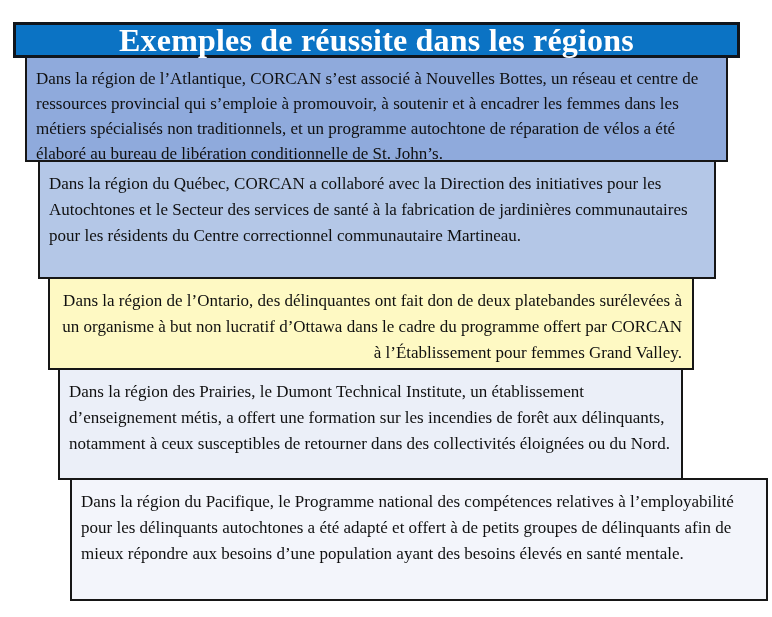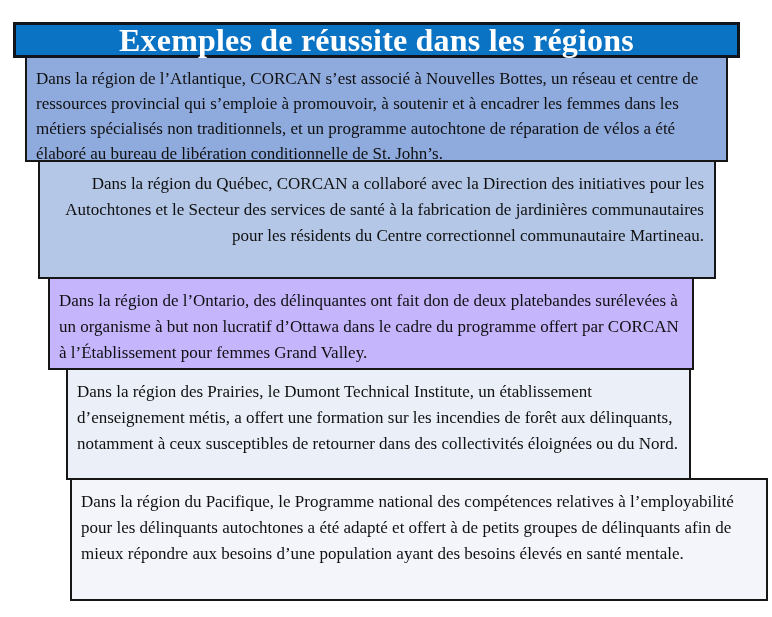--- a/index.html
+++ b/index.html
@@ -41,35 +41,35 @@
     border: 2px solid #161616;
     color: #101010;
     font-size: 17px;
     line-height: 26px;
     padding: 9px 10px 4px 9px;
     text-align: left;
   }
   .box-1 { left: 25px; top: 55px;  width: 703px; height: 107px; z-index: 1; line-height: 25px; }
   .box-2 { left: 38px; top: 160px; width: 678px; height: 119px; z-index: 2; }
   .box-3 { left: 48px; top: 277px; width: 646px; height: 93px;  z-index: 3; }
-  .box-4 { left: 58px; top: 368px; width: 625px; height: 112px; z-index: 4; margin-left: 8px; }
+  .box-4 { left: 58px; top: 368px; width: 625px; height: 112px; z-index: 4; }
   .box-5 { left: 70px; top: 478px; width: 698px; height: 123px; z-index: 5; }
 </style>
 </head>
 <body>
 
 <div class="canvas">
 
   <div class="title-bar" style="background: rgb(11, 115, 196);">
     <span class="title-text">Exemples de réussite dans les régions</span>
   </div>
 
   <div class="region-box box-1" style="background: rgb(143, 170, 220);">Dans la région de l’Atlantique, CORCAN s’est associé à Nouvelles Bottes, un réseau et centre de ressources provincial qui s’emploie à promouvoir, à soutenir et à encadrer les femmes dans les métiers spécialisés non traditionnels, et un programme autochtone de réparation de vélos a été élaboré au bureau de libération conditionnelle de St. John’s.</div>
 
-  <div class="region-box box-2" style="background: rgb(180, 199, 231); text-align: right;">Dans la région du Québec, CORCAN a collaboré avec la Direction des initiatives pour les Autochtones et le Secteur des services de santé à la fabrication de jardinières communautaires pour les résidents du Centre correctionnel communautaire Martineau.</div>
+  <div class="region-box box-2" style="background: rgb(180, 199, 231);">Dans la région du Québec, CORCAN a collaboré avec la Direction des initiatives pour les Autochtones et le Secteur des services de santé à la fabrication de jardinières communautaires pour les résidents du Centre correctionnel communautaire Martineau.</div>
 
-  <div class="region-box box-3" style="background: #c4b5fd;">Dans la région de l’Ontario, des délinquantes ont fait don de deux platebandes surélevées à un organisme à but non lucratif d’Ottawa dans le cadre du programme offert par CORCAN à l’Établissement pour femmes Grand Valley.</div>
+  <div class="region-box box-3" style="background: #fef9c3; text-align: right;">Dans la région de l’Ontario, des délinquantes ont fait don de deux platebandes surélevées à un organisme à but non lucratif d’Ottawa dans le cadre du programme offert par CORCAN à l’Établissement pour femmes Grand Valley.</div>
 
   <div class="region-box box-4" style="background: rgb(235, 239, 248);">Dans la région des Prairies, le Dumont Technical Institute, un établissement d’enseignement métis, a offert une formation sur les incendies de forêt aux délinquants, notamment à ceux susceptibles de retourner dans des collectivités éloignées ou du Nord.</div>
 
   <div class="region-box box-5" style="background: rgb(243, 245, 251);">Dans la région du Pacifique, le Programme national des compétences relatives à l’employabilité pour les délinquants autochtones a été adapté et offert à de petits groupes de délinquants afin de mieux répondre aux besoins d’une population ayant des besoins élevés en santé mentale.</div>
 
 </div>
 
 </body></html>

